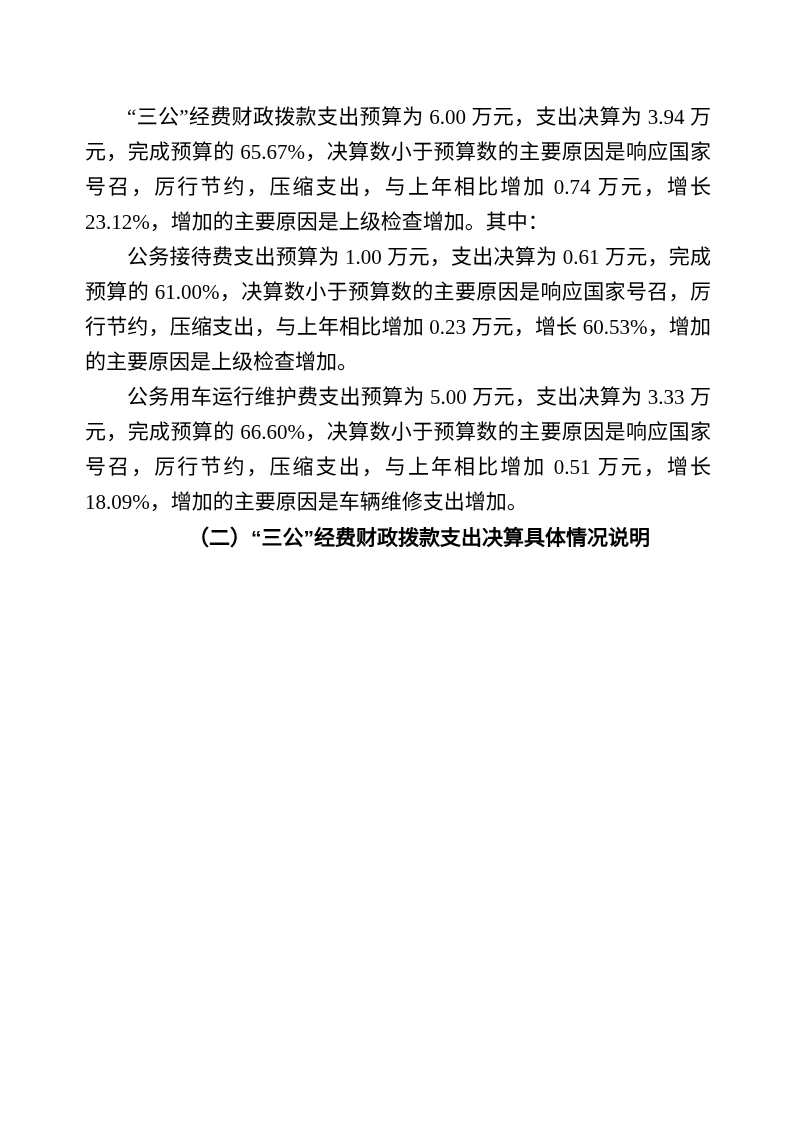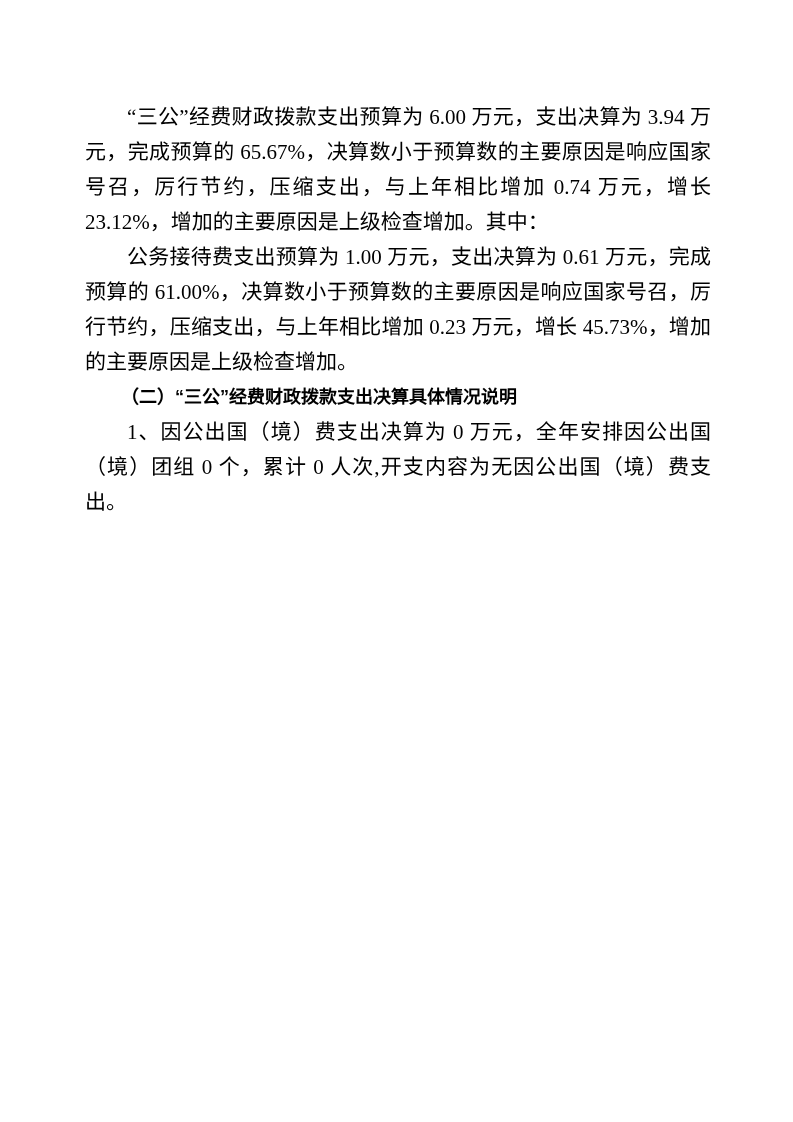--- a/index.html
+++ b/index.html
@@ -30,29 +30,29 @@
     text-indent: 2em;
     text-align: justify;
     text-justify: inter-ideograph;
   }
   .section-heading {
     margin: 0;
     padding: 0;
     color: #000000;
     font-family: "Liberation Sans", "DejaVu Sans", sans-serif;
     font-weight: 700;
-    font-size: 18px;
+    font-size: 21px;
     line-height: 35px;
     text-indent: 2em;
-    text-align: left;
+    text-align: center;
   }
 </style>
 </head>
 <body>
 
 <div class="page">
   <div class="content">
     <p class="body-para">“三公”经费财政拨款支出预算为 6.00 万元，支出决算为 3.94 万元，完成预算的 65.67%，决算数小于预算数的主要原因是响应国家号召，厉行节约，压缩支出，与上年相比增加 0.74 万元，增长 23.12%，增加的主要原因是上级检查增加。其中：</p>
-    <p class="body-para">公务接待费支出预算为 1.00 万元，支出决算为 0.61 万元，完成预算的 61.00%，决算数小于预算数的主要原因是响应国家号召，厉行节约，压缩支出，与上年相比增加 0.23 万元，增长 45.73%，增加的主要原因是上级检查增加。</p>
+    <p class="body-para">公务接待费支出预算为 1.00 万元，支出决算为 0.61 万元，完成预算的 61.00%，决算数小于预算数的主要原因是响应国家号召，厉行节约，压缩支出，与上年相比增加 0.23 万元，增长 60.53%，增加的主要原因是上级检查增加。</p>
+    <p class="body-para">公务用车运行维护费支出预算为 5.00 万元，支出决算为 3.33 万元，完成预算的 66.60%，决算数小于预算数的主要原因是响应国家号召，厉行节约，压缩支出，与上年相比增加 0.51 万元，增长 18.09%，增加的主要原因是车辆维修支出增加。</p>
     <h2 class="section-heading">（二）“三公”经费财政拨款支出决算具体情况说明</h2>
-    <p class="body-para">1、因公出国（境）费支出决算为 0 万元，全年安排因公出国（境）团组 0 个，累计 0 人次,开支内容为无因公出国（境）费支出。</p>
   </div>
 </div>
 
 </body></html>

